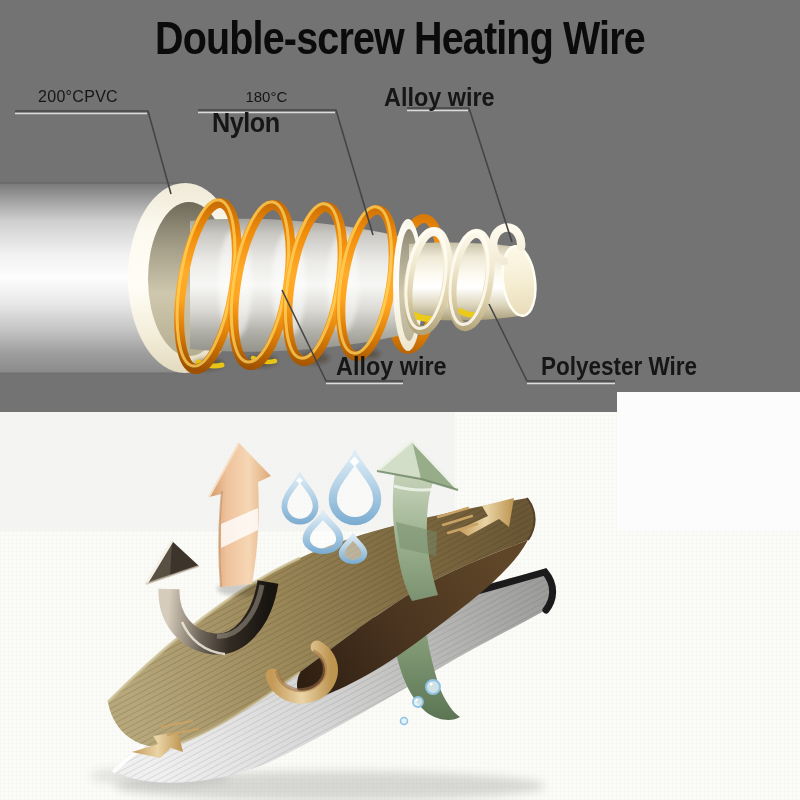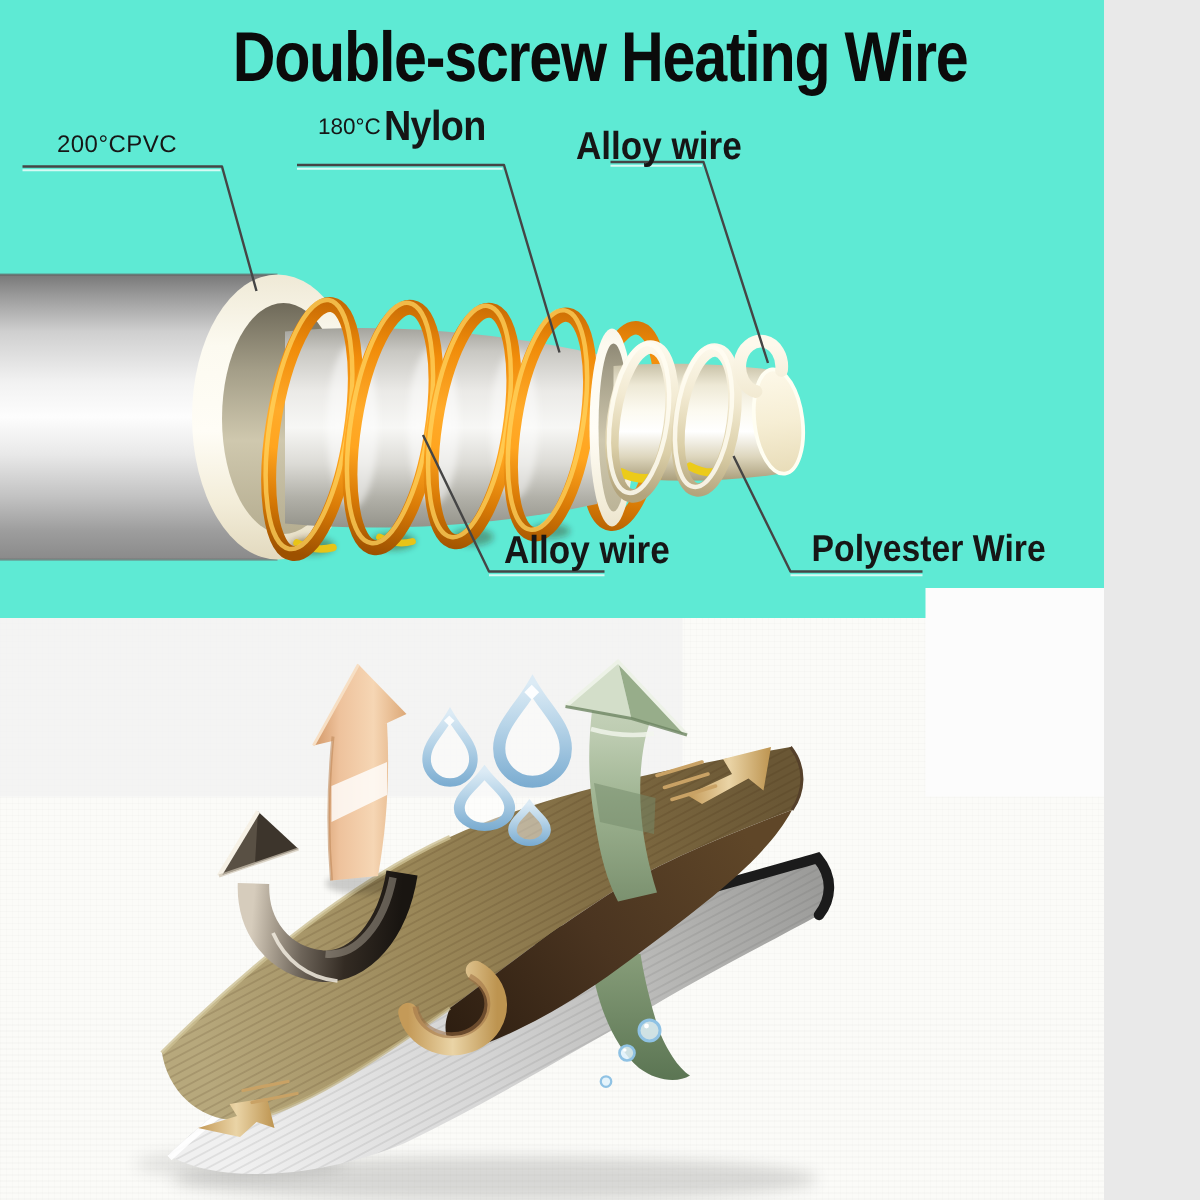--- a/index.html
+++ b/index.html
@@ -1,31 +1,31 @@
 <!DOCTYPE html>
 <html><head>
 <meta charset="utf-8">
 <style>
   html,body{margin:0;padding:0;background:#e9e9e9;}
-  .stage{position:relative;width:736px;height:800px;overflow:hidden;
-         background:#5eead4;font-family:"Liberation Sans",sans-serif;}
+  .stage{position:relative;width:800px;height:800px;overflow:hidden;
+         background:#737373;font-family:"Liberation Sans",sans-serif;}
   .paper{position:absolute;left:0;top:412px;width:800px;height:388px;
          background-color:#fbfbf8;
          background-image:repeating-linear-gradient(0deg,rgba(0,0,0,.014) 0 1px,transparent 1px 4px),
                           repeating-linear-gradient(90deg,rgba(0,0,0,.012) 0 1px,transparent 1px 4px);}
   .patch-left{position:absolute;left:0;top:412px;width:455px;height:119px;background:#f2f2f1;opacity:.75;}
   .patch-right{position:absolute;left:617px;top:392px;width:183px;height:139px;background:#fcfcfc;}
   svg.art{position:absolute;left:0;top:0;}
   .title{position:absolute;top:14px;left:0;width:800px;margin:0;text-align:center;
          font-weight:700;font-size:47px;line-height:1;letter-spacing:-1px;color:#0b0b0b;
          transform:scaleX(.84);transform-origin:400px 0;}
   .lbl{position:absolute;color:#161616;white-space:nowrap;}
   .cond{display:inline-block;transform:scaleX(.9);transform-origin:0 50%;}
   #lbl-pvc{left:38px;top:88px;font-size:16px;font-weight:500;letter-spacing:.3px;}
-  #lbl-nylon{left:212px;top:68px;display:flex;align-items:center;gap:2px;}
+  #lbl-nylon{left:212px;top:88px;display:flex;align-items:flex-end;gap:2px;flex-direction:column;}
   #lbl-nylon .temp{font-size:15px;font-weight:500;}
   #lbl-nylon .mat{font-size:28px;font-weight:700;letter-spacing:-.5px;}
   #lbl-alloy-top{left:384px;top:82px;font-size:26px;font-weight:700;}
   #lbl-alloy-bottom{left:336px;top:351px;font-size:26px;font-weight:700;}
   #lbl-polyester{left:541px;top:352px;font-size:25px;font-weight:700;}
 </style>
 </head>
 <body>
 
 <div class="stage">

